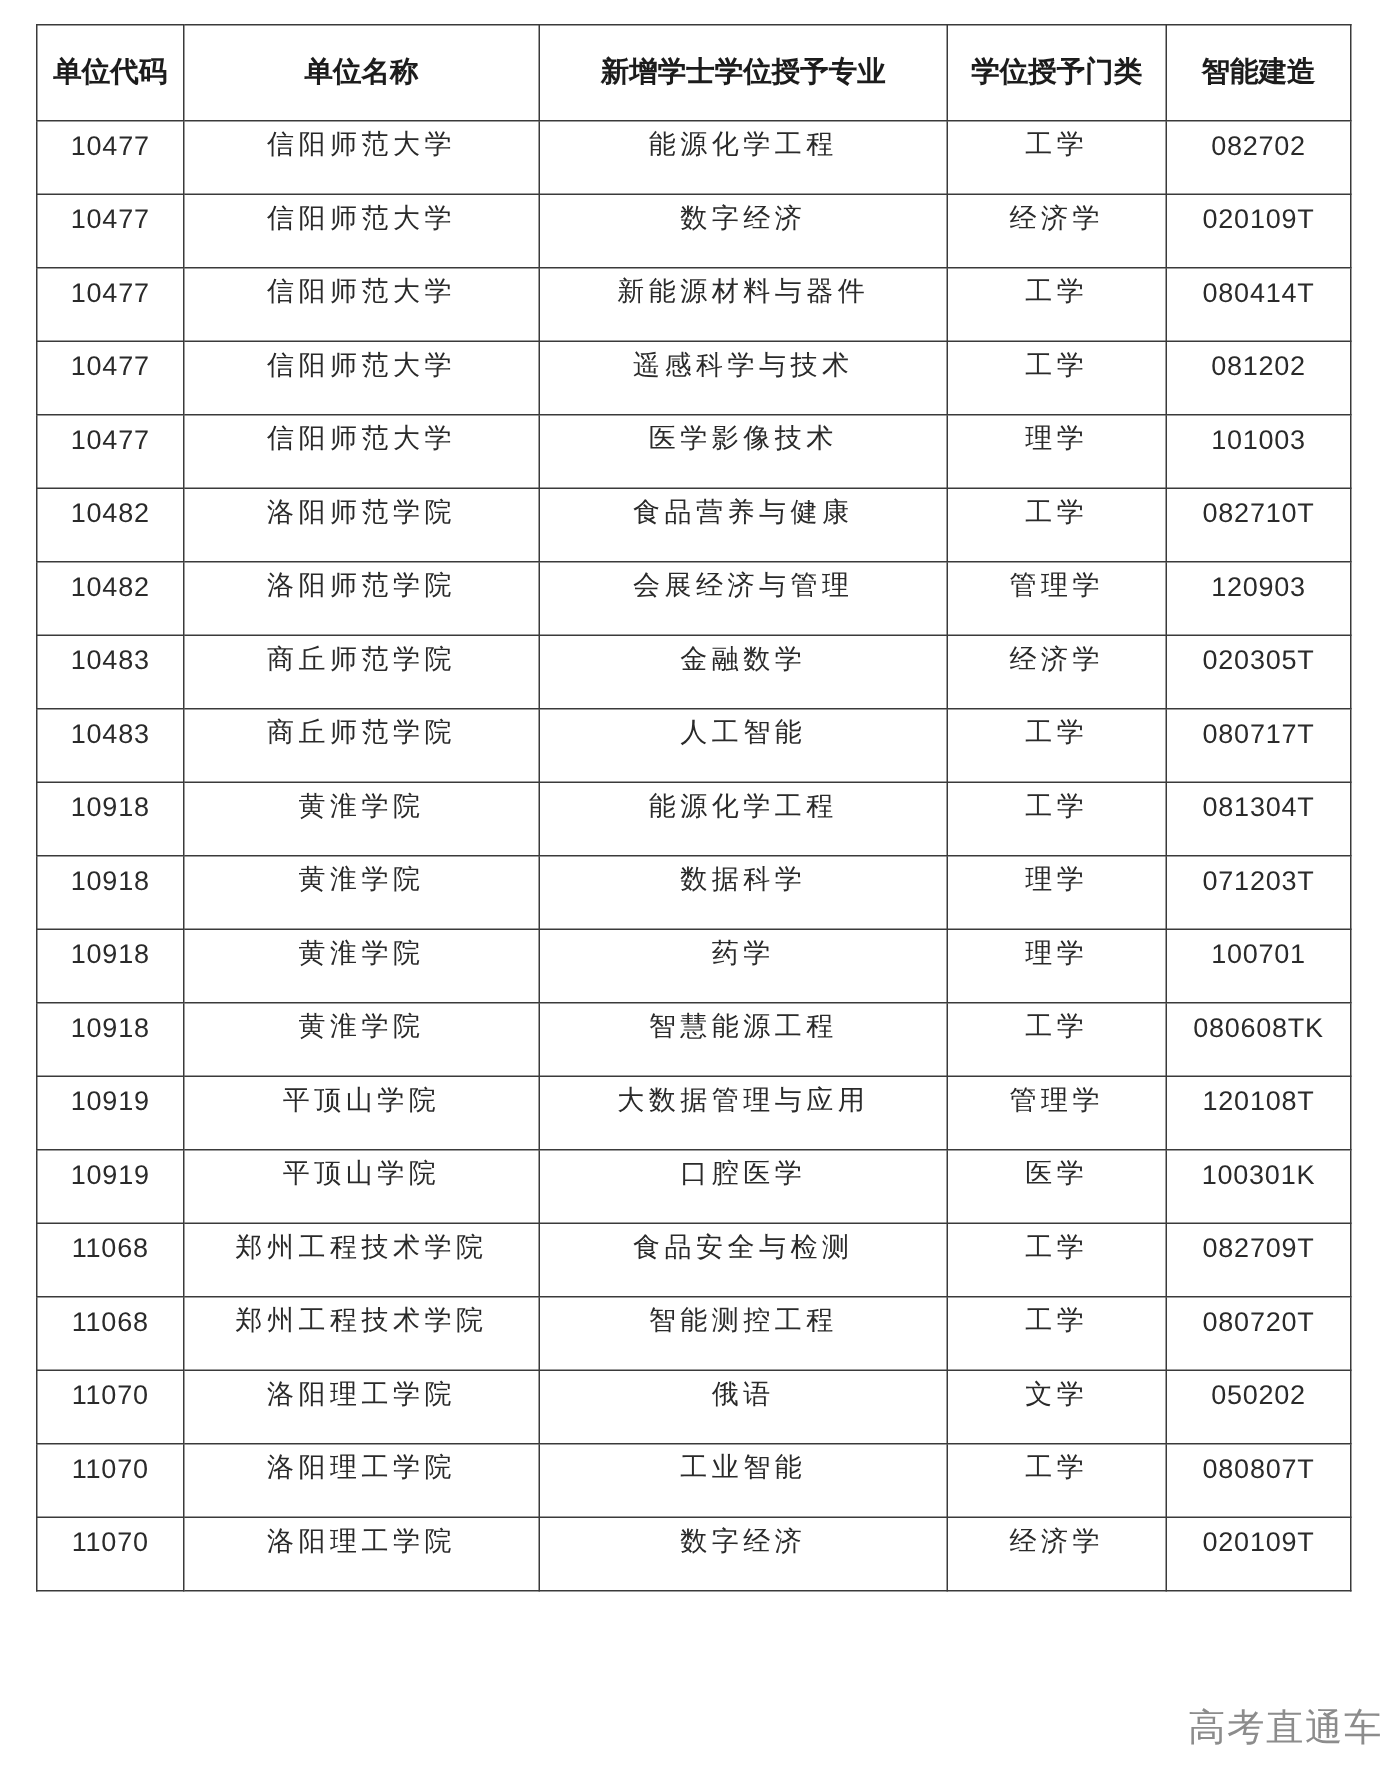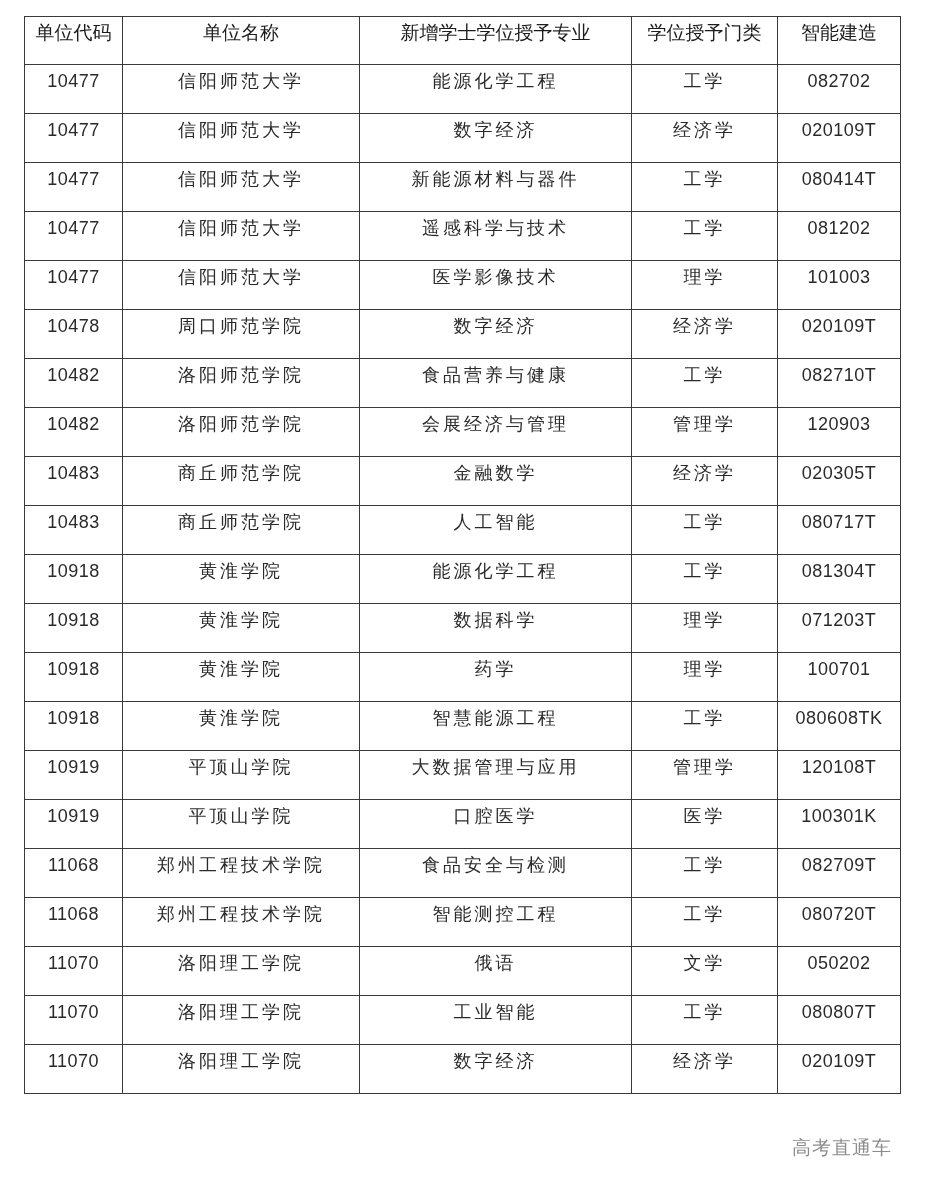--- a/index.html
+++ b/index.html
@@ -36,24 +36,24 @@
       border: 1px solid #3a3a3a;
       text-align: center;
       vertical-align: top;
       padding: 0;
       overflow: hidden;
       white-space: nowrap;
     }
     table.degree-table th {
       height: 47px;
       font-family: "DejaVu Sans", "Liberation Sans", sans-serif;
-      font-weight: normal;
+      font-weight: bold;
       font-size: 19px;
       line-height: 30px;
-      padding-top: 0;
+      padding-top: 16px;
       color: #1c1c1c;
     }
     table.degree-table td {
       height: 47px;
       font-size: 18px;
       line-height: 30px;
       padding-top: 1px;
       color: #2a2a2a;
     }
     td.cjk {
@@ -65,21 +65,21 @@
     td.num {
       font-family: Liberation Sans, sans-serif;
       font-size: 20px;
       letter-spacing: 0.5px;
     }
     .watermark {
       position: absolute;
       left: 792px;
       top: 1135px;
       font-family: "DejaVu Sans", "Liberation Sans", sans-serif;
-      font-size: 19px;
+      font-size: 25px;
       color: rgba(120,120,120,0.85);
       letter-spacing: 1px;
       pointer-events: none;
     }
   </style>
 </head>
 <body>
 
 <div class="page">
   <table class="degree-table">
@@ -129,27 +129,20 @@
           <td class="num">081202</td>
         </tr>
         <tr>
           <td class="num">10477</td>
           <td class="cjk">信阳师范大学</td>
           <td class="cjk">医学影像技术</td>
           <td class="cjk">理学</td>
           <td class="num">101003</td>
         </tr>
         <tr>
-          <td class="num">10478</td>
-          <td class="cjk">周口师范学院</td>
-          <td class="cjk">数字经济</td>
-          <td class="cjk">经济学</td>
-          <td class="num">020109T</td>
-        </tr>
-        <tr>
           <td class="num">10482</td>
           <td class="cjk">洛阳师范学院</td>
           <td class="cjk">食品营养与健康</td>
           <td class="cjk">工学</td>
           <td class="num">082710T</td>
         </tr>
         <tr>
           <td class="num">10482</td>
           <td class="cjk">洛阳师范学院</td>
           <td class="cjk">会展经济与管理</td>

